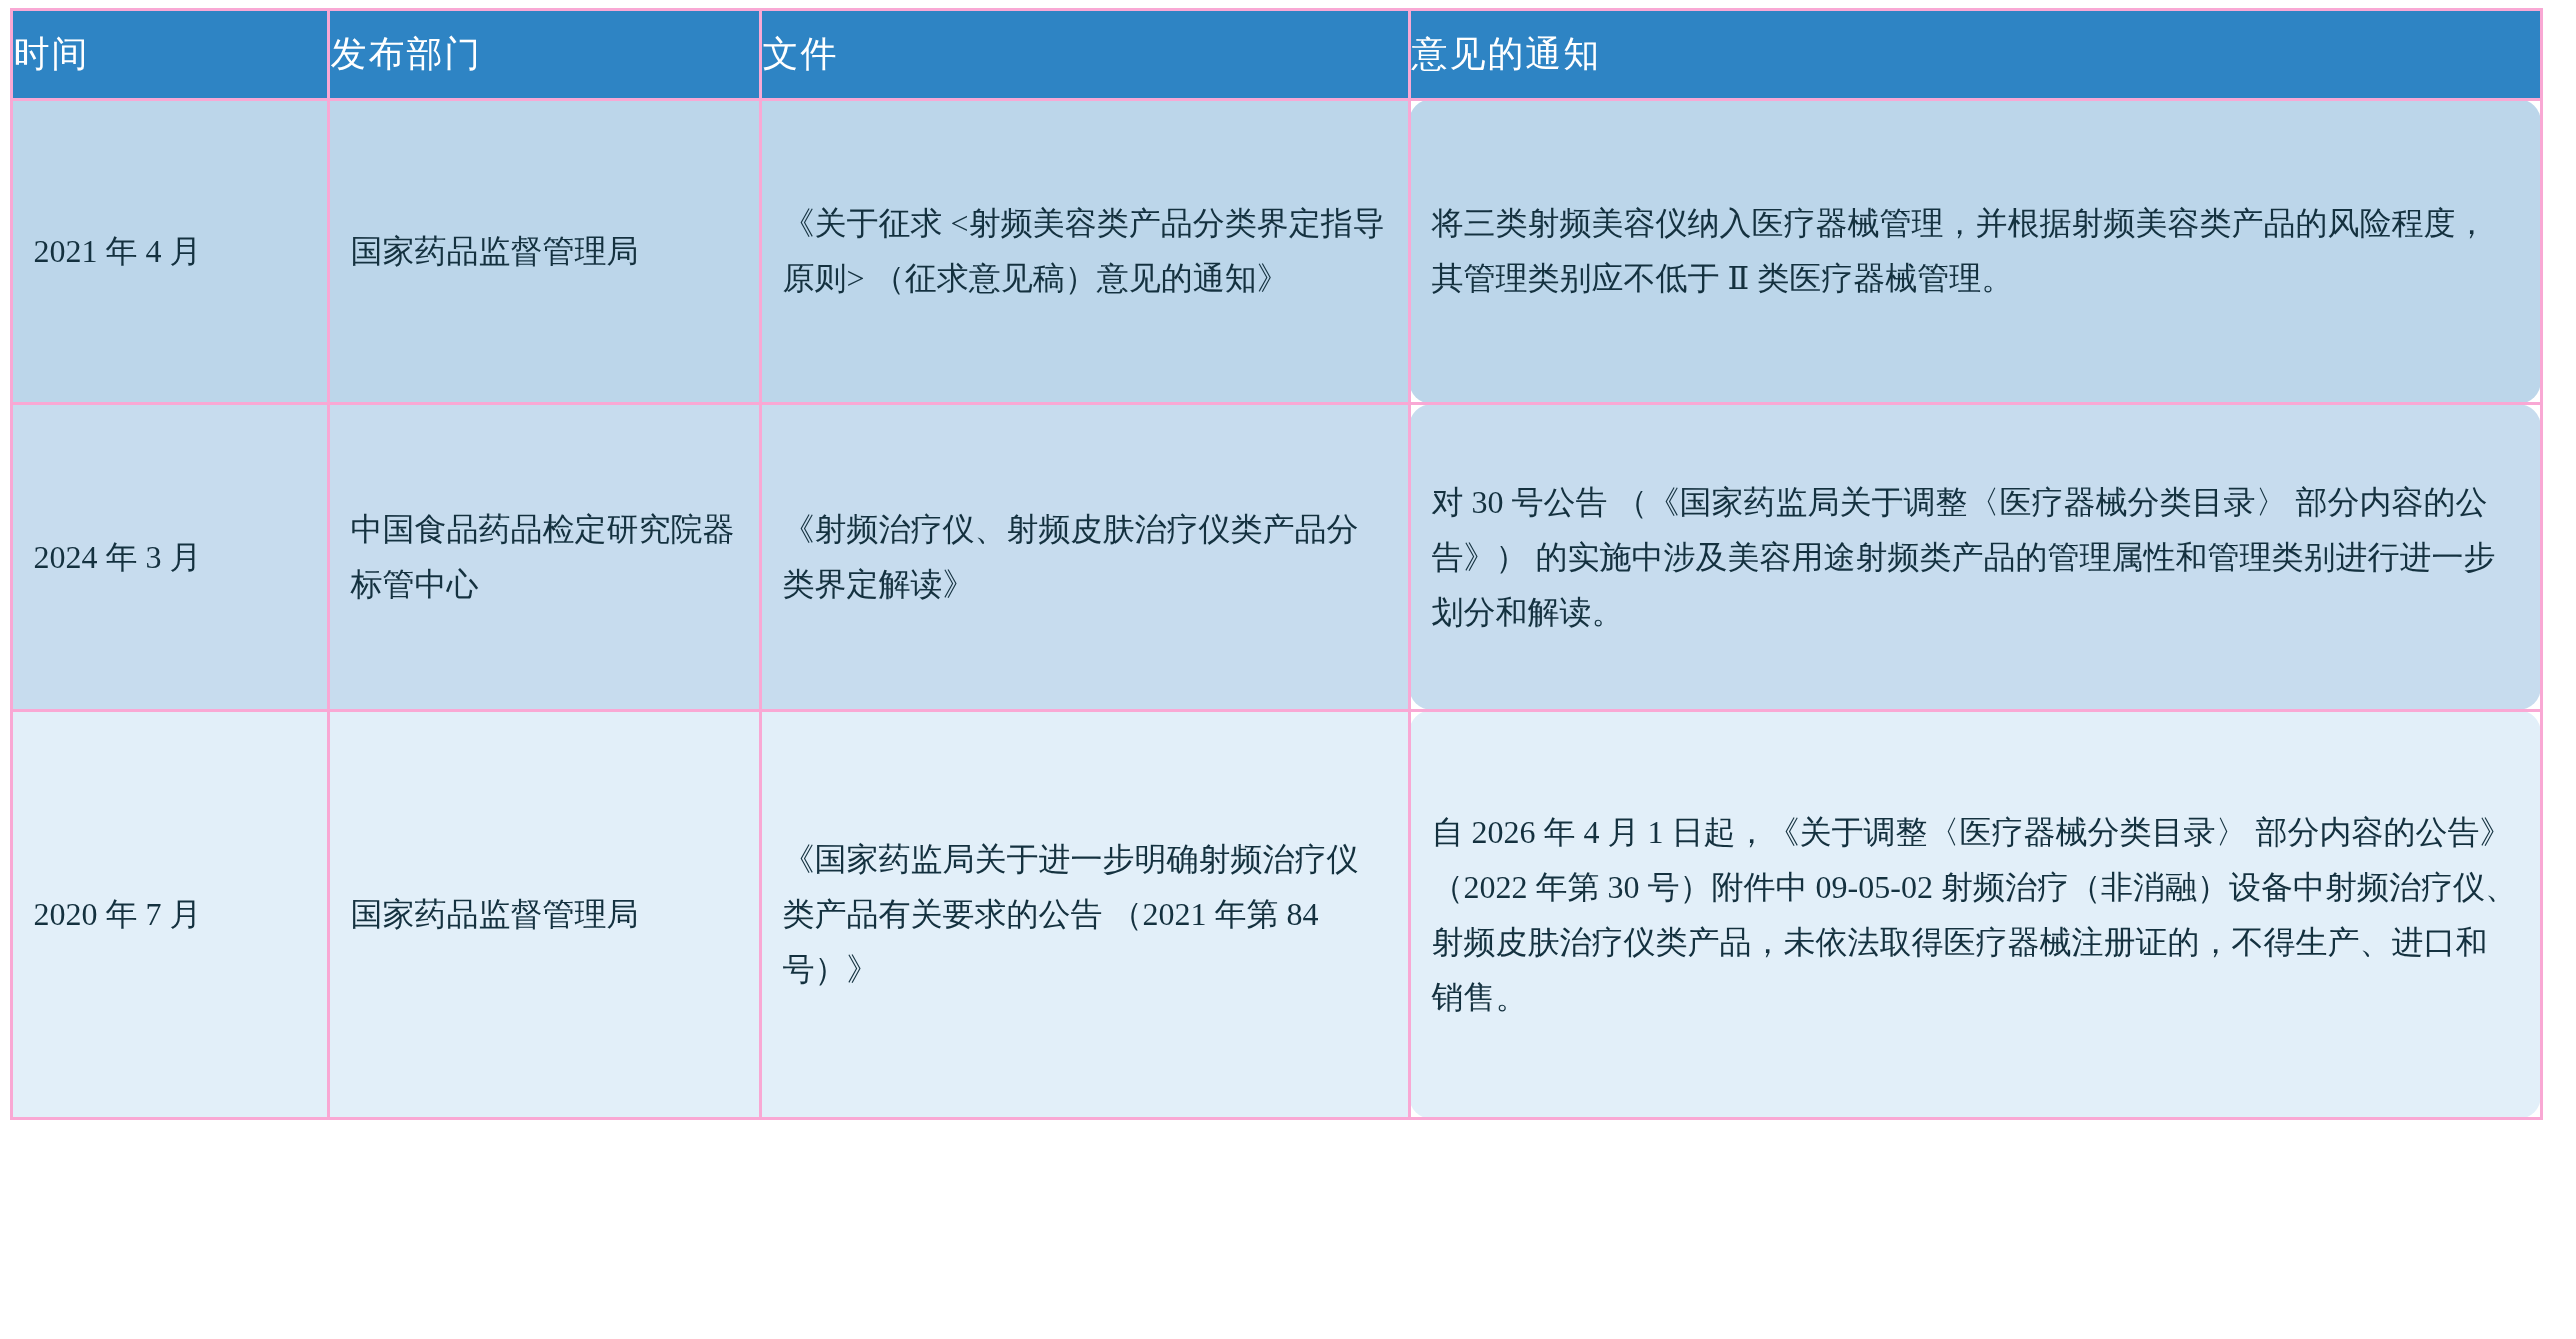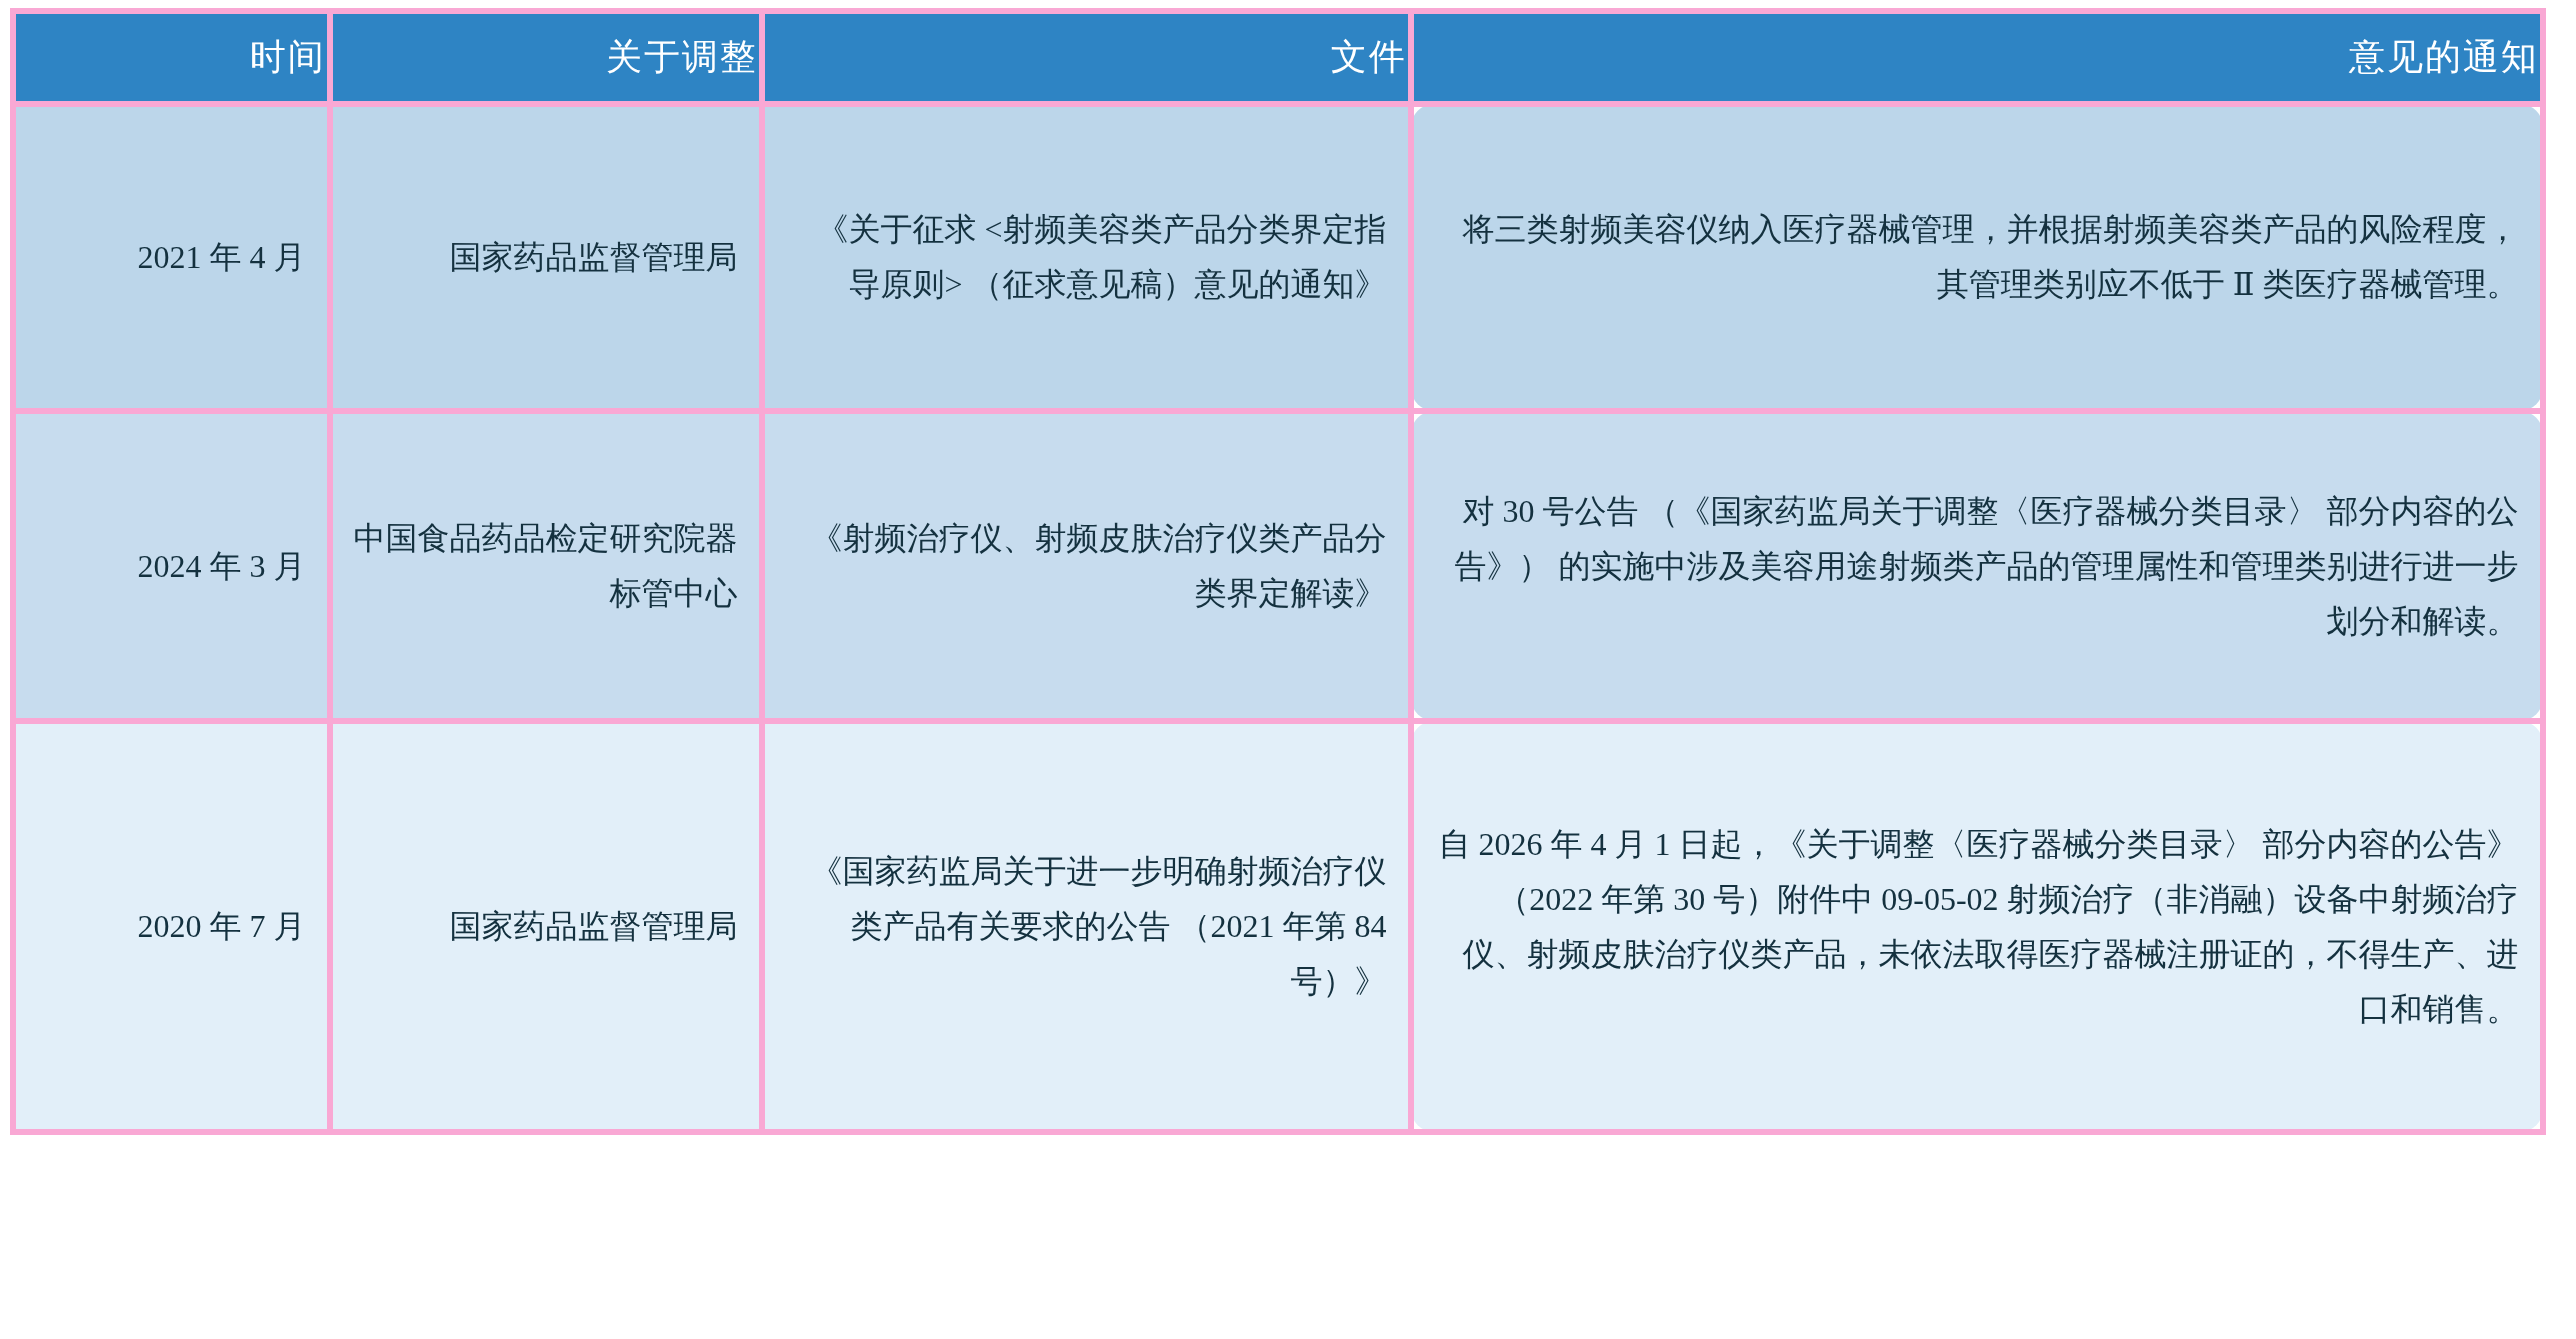--- a/index.html
+++ b/index.html
@@ -25,23 +25,23 @@
     width: 2530px;
     margin: 7.7px 0 0 9.6px;
   }
   table.policy-table col.c-time   { width: 317px; }
   table.policy-table col.c-dept   { width: 432px; }
   table.policy-table col.c-doc    { width: 649px; }
   table.policy-table col.c-main   { width: 1132px; }
 
   table.policy-table th,
   table.policy-table td {
-    border: 6px solid #f9a8d4;
+    border: 3px solid #f9a8d4;
     vertical-align: middle;
-    text-align: right;
+    text-align: left;
   }
   thead th {
     background: #2e84c4;
     color: #ffffff;
     font-size: 36px;
     font-weight: normal;
     height: 85px;
     letter-spacing: 1.9px;
   }
   tbody td {
@@ -74,21 +74,21 @@
   <table class="policy-table">
     <colgroup>
       <col class="c-time">
       <col class="c-dept">
       <col class="c-doc">
       <col class="c-main">
     </colgroup>
     <thead>
       <tr>
         <th>时间</th>
-        <th>关于调整</th>
+        <th>发布部门</th>
         <th>文件</th>
         <th>意见的通知</th>
       </tr>
     </thead>
     <tbody>
       <tr class="row-0">
         <td class="col-time">
             <span class="cell-text">2021 年 4 月</span>
           </td>
         <td class="col-dept">

